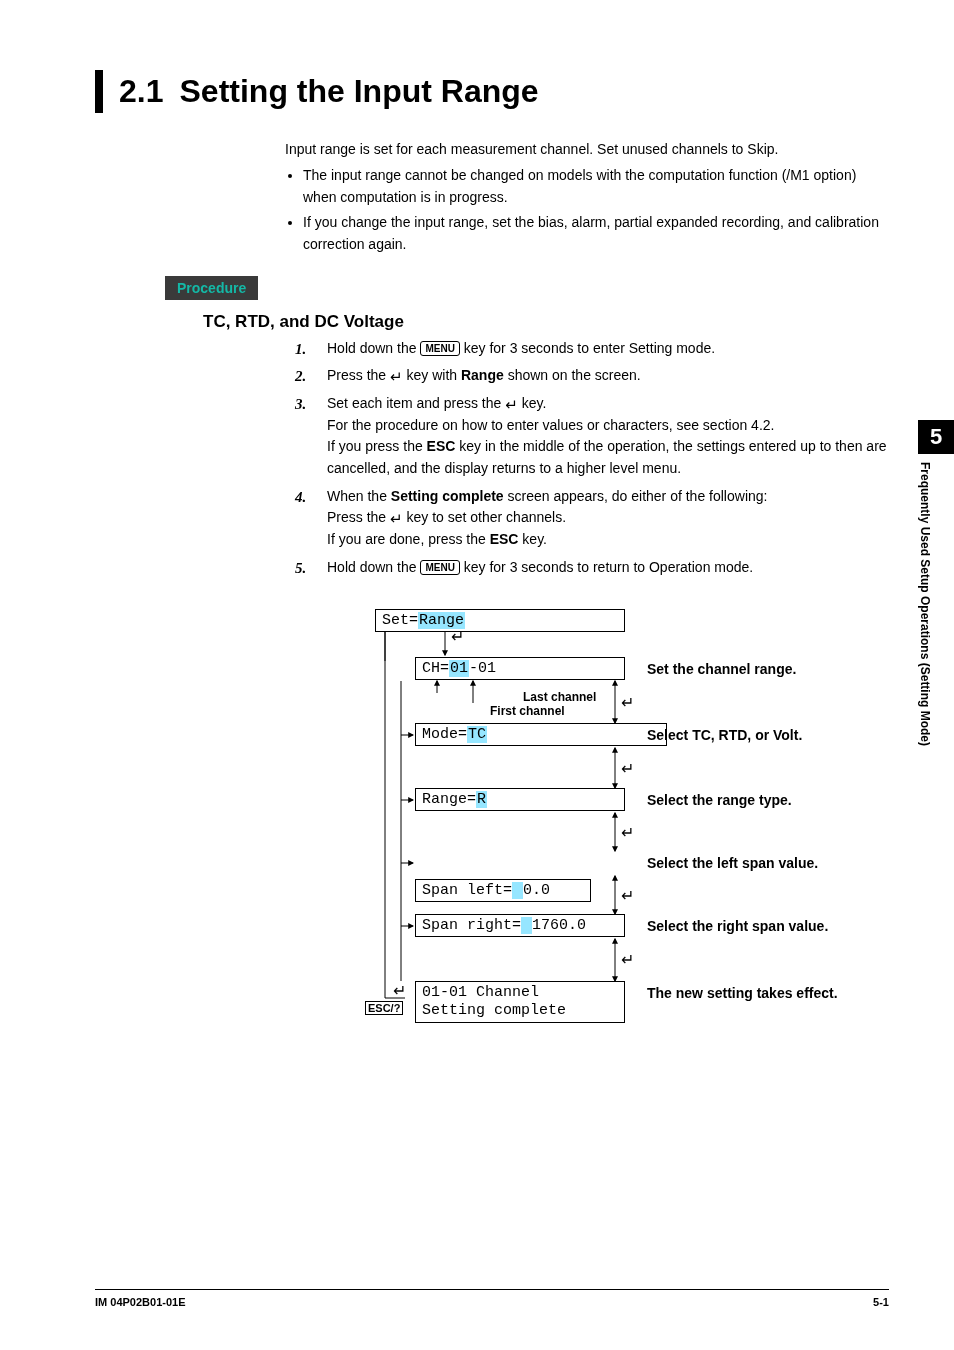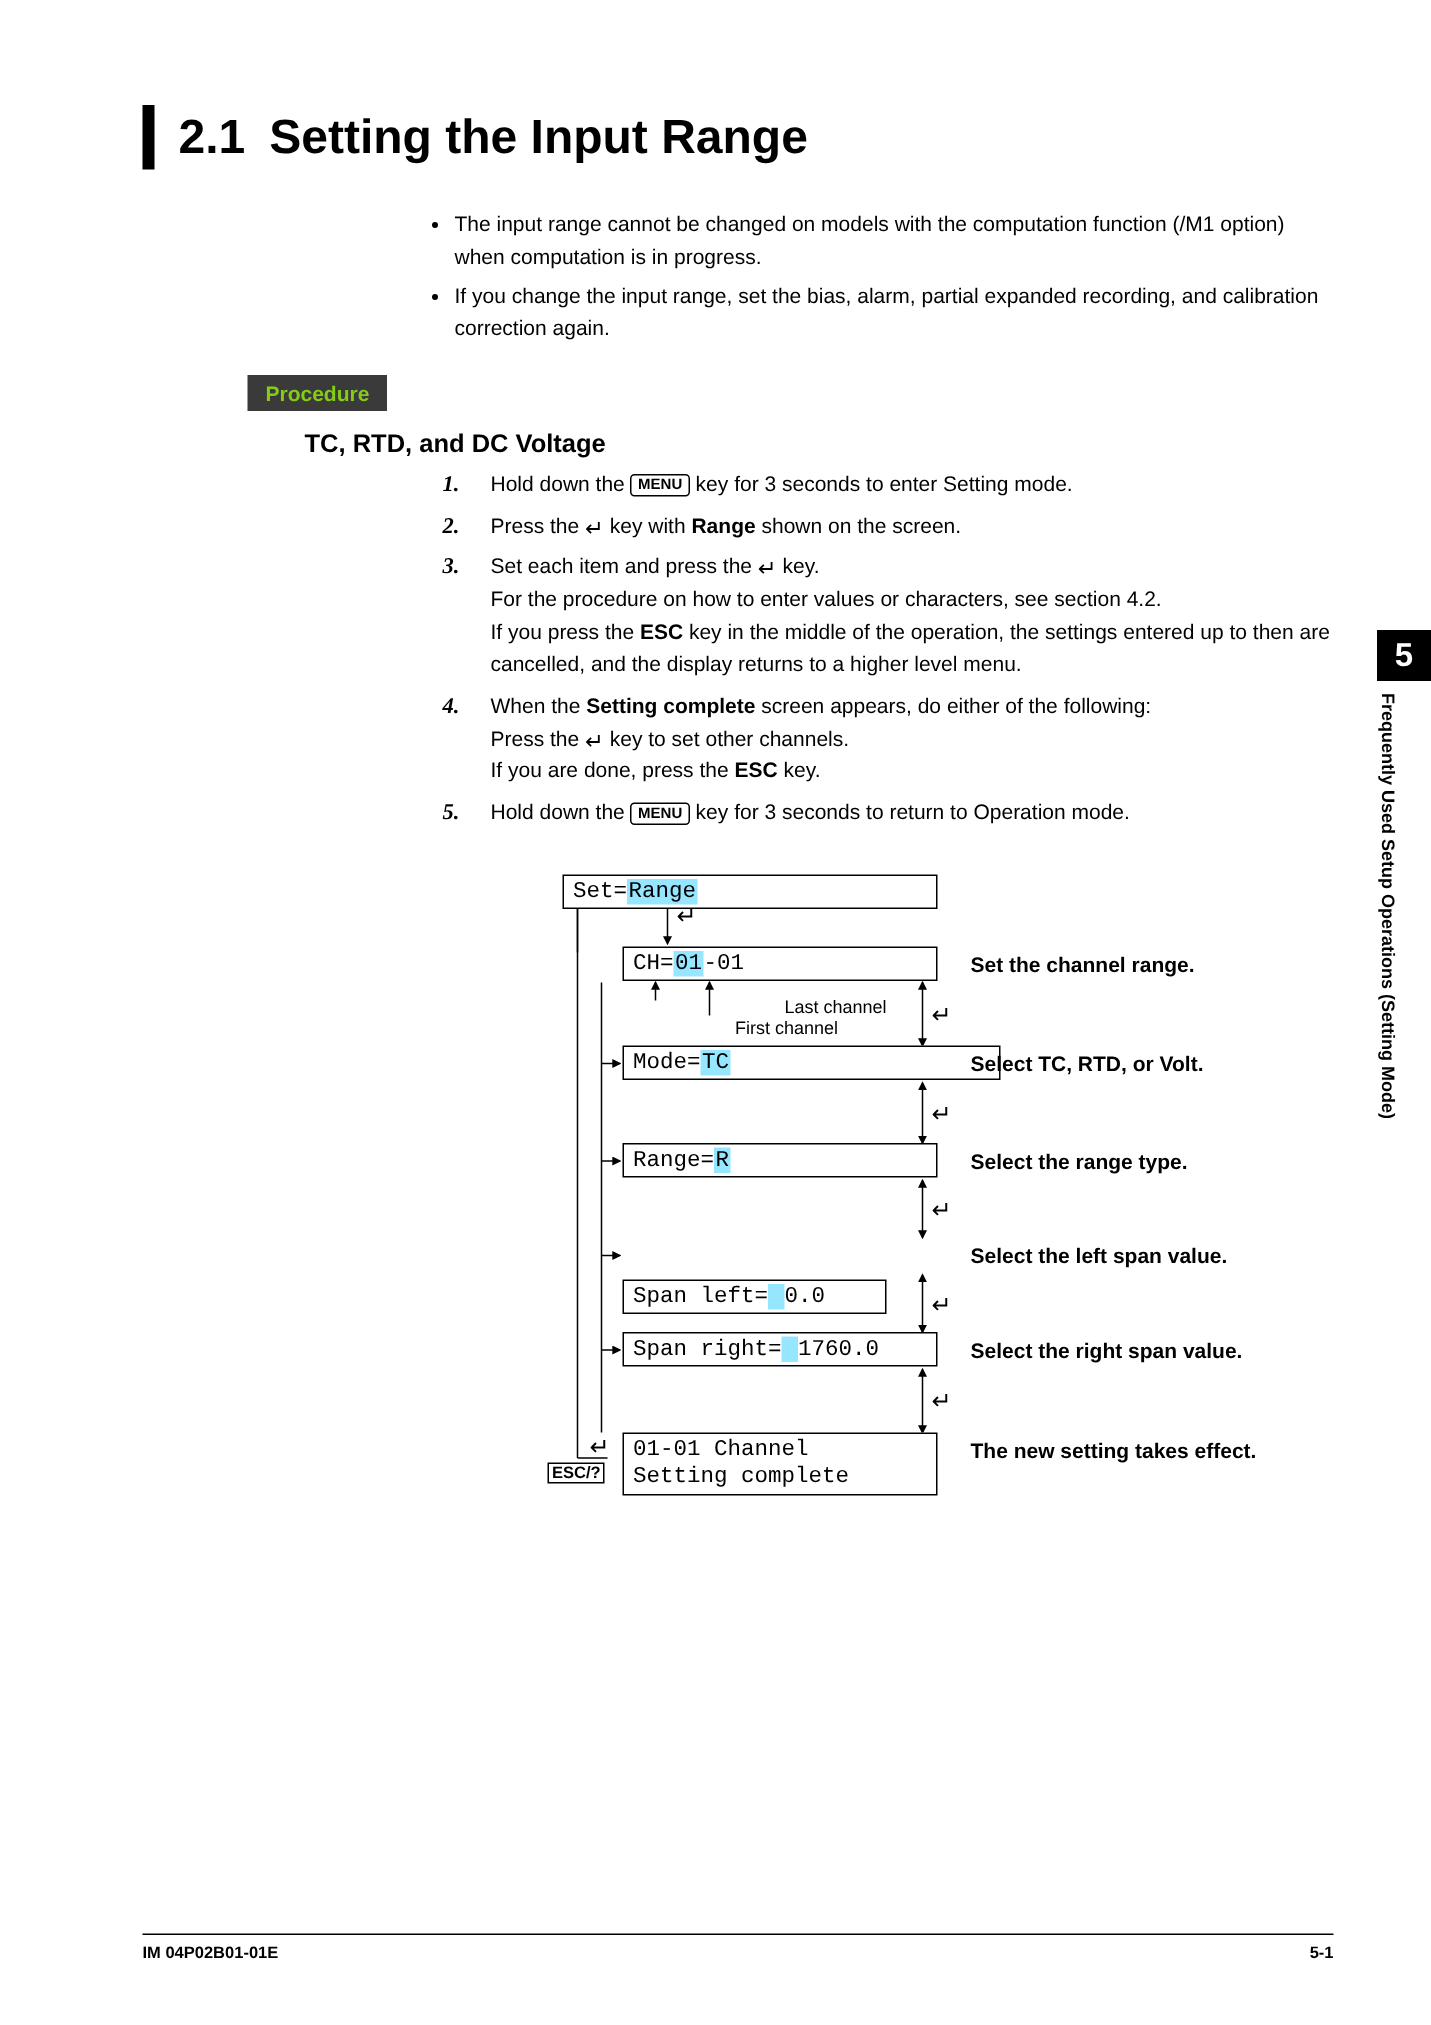--- a/index.html
+++ b/index.html
@@ -15,42 +15,42 @@
   .h1-row { display: flex; align-items: stretch; gap:16px; margin-top: 0; }
   .h1-block { width: 8px; background: #000; }
   .h1-num  { font-size: 32px; font-weight: bold; line-height: 1.1; padding: 4px 0; }
   .h1-txt  { font-size: 32px; font-weight: bold; line-height: 1.1; padding: 4px 0; }
 
   .body-area { margin-left: 190px; margin-top: 26px; font-size: 14px; line-height: 1.55; }
   .body-area p { margin: 0 0 4px 0; }
   ul.bullets { margin: 2px 0 0 0; padding: 0 0 0 18px; }
   ul.bullets li { margin-bottom: 4px; }
 
-  .proc-header { margin: 16px 0 0 70px; background: #3a3a3a; color: #84cc16; font-size: 14px; font-weight: bold; display:inline-block; padding: 4px 12px; }
+  .proc-header { margin: 16px 0 0 70px; background: #3a3a3a; color: #14b8a6; font-size: 14px; font-weight: bold; display:inline-block; padding: 4px 12px; }
 
   .subhead { margin: 12px 0 6px 108px; font-size: 17px; font-weight: bold; }
 
   ol.steps { margin: 0 0 0 200px; padding: 0; list-style: none; counter-reset: step; font-size: 14px; line-height: 1.55; }
   ol.steps > li { counter-increment: step; position: relative; padding-left: 32px; margin-bottom: 6px; }
   ol.steps > li::before { content: counter(step) "."; font-weight: bold; font-style: italic; position: absolute; left: 0; font-family: "Times New Roman", serif; font-size:15px; }
   ol.steps > li > div.sub { }
 
   .keycap { display: inline-block; border: 1px solid #000; border-radius: 3px; padding: 0 4px; font-size: 10px; font-weight: bold; vertical-align: 1px; line-height: 13px; font-family: Arial, sans-serif; }
 
   .enter-icon { font-size: 15px; line-height: 1; vertical-align: -2px; }
   .updown { font-size: 13px; vertical-align: -1px; }
 
   b { font-weight: bold; }
 
   
   .diagram-wrap { position: relative; margin: 14px 0 0 180px; width: 600px; height: 450px; font-family: "Courier New", monospace; font-size: 15px; }
   .dbox { position:absolute; border:1px solid #000; padding:2px 6px; background:#fff; white-space:nowrap; }
   .dbox .hl { background:#96e6ff; padding:0 1px; }
   .ann { position:absolute; font-family: Arial, sans-serif; font-size: 14px; font-weight: bold; white-space:nowrap; }
-  .ann-sm { position:absolute; font-family: Arial, sans-serif; font-size: 12px; font-weight: normal; white-space:nowrap;padding-left:40px; }
+  .ann-sm { position:absolute; font-family: Arial, sans-serif; font-size: 12px; font-weight: bold; white-space:nowrap;padding-left:40px; }
   svg.lines { position:absolute; left:0; top:0; width:600px; height:450px; pointer-events:none; }
   .enter-sym { position:absolute; font-family: Arial, sans-serif; font-size:16px; }
   .esc-label { position:absolute; border:1px solid #000; font-family:Arial,sans-serif; font-size:11px; font-weight:bold; padding:0 2px; background:#fff;}
 
   
   .side-tab { position:absolute; right:0; top:420px; width:36px; }
   .side-block { background:#000; color:#fff; font-size:22px; font-weight:bold; text-align:center; padding:4px 0; }
   .side-text { writing-mode: vertical-rl; font-size:12px; font-weight:bold; padding:8px 10px 0 0; }
 
   
@@ -63,20 +63,21 @@
 <div class="page">
 
 
   <div class="h1-row">
     <div class="h1-block"></div>
     <div class="h1-num">2.1</div>
     <div class="h1-txt">Setting the Input Range</div>
   </div>
 
   <div class="body-area">
+    <p>Input range is set for each measurement channel. Set unused channels to Skip.</p>
     <ul class="bullets">
       <li>The input range cannot be changed on models with the computation function (/M1 option) when computation is in progress.</li>
       <li>If you change the input range, set the bias, alarm, partial expanded recording, and calibration correction again.</li>
     </ul>
   </div>
 
   <div class="proc-header">Procedure</div>
 
   <div class="subhead">TC, RTD, and DC Voltage</div>
 

